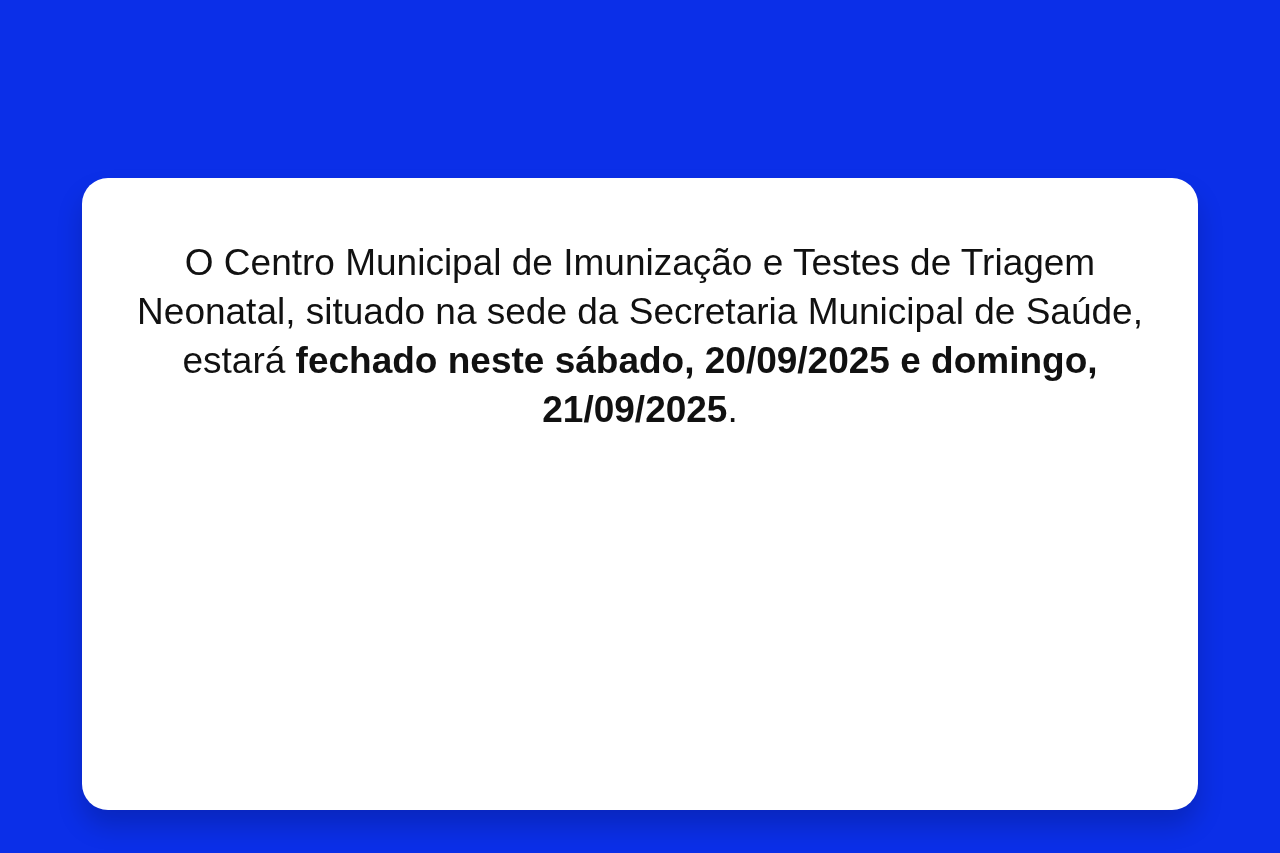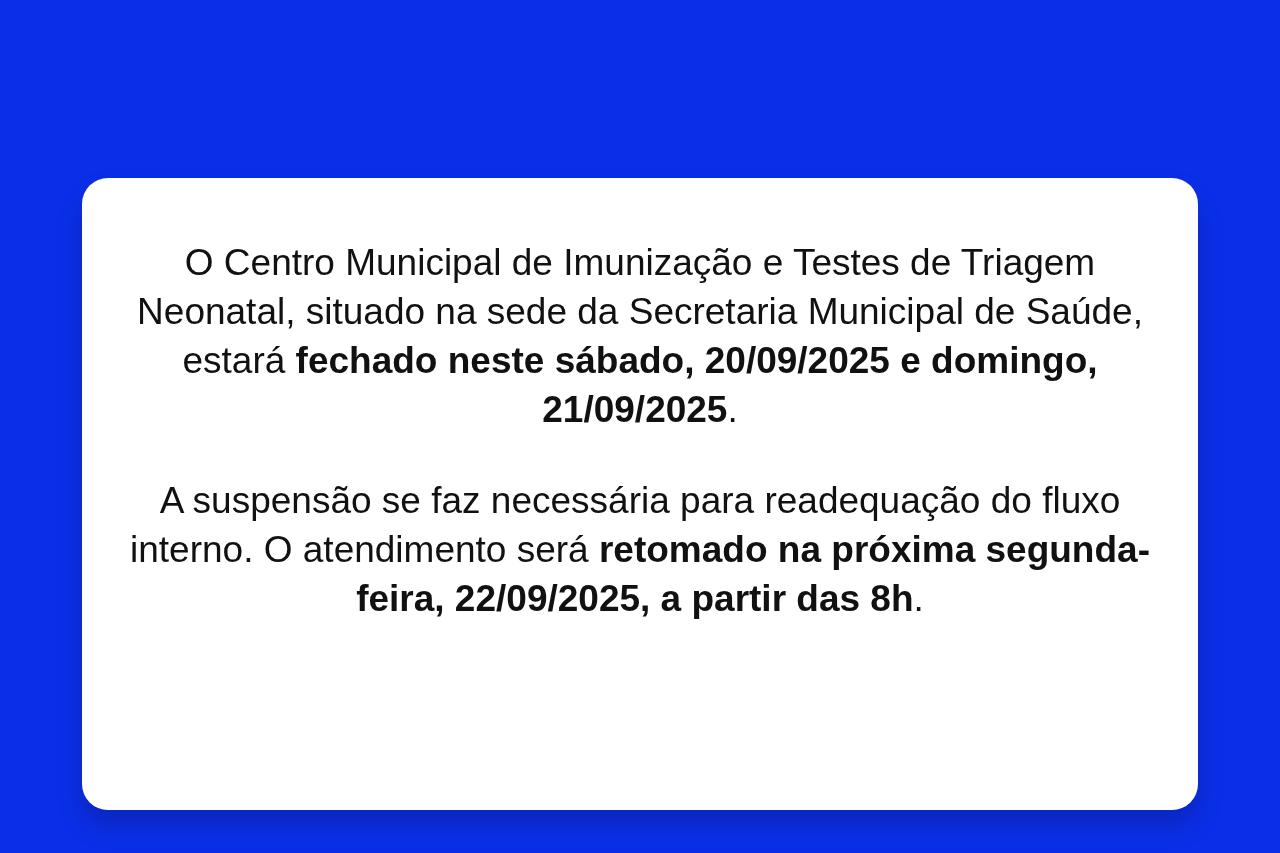--- a/index.html
+++ b/index.html
@@ -68,16 +68,15 @@
   .p3 { margin-top: 46px; }
 </style>
 </head>
 <body>
 
 <div class="poster">
 
 
   <div class="card">
     <p class="para p1"><span>O Centro Municipal de Imunização e Testes de Triagem Neonatal, situado na sede da Secretaria Municipal de Saúde, estará </span><b>fechado neste sábado, 20/09/2025 e domingo, 21/09/2025</b><span>.</span></p>
-    <p class="para p2"><span>A suspensão se faz necessária para readequação do fluxo interno. O atendimento será </span><b>retomado na próxima segunda-feira, 22/09/2025, a partir das 8h</b><span>.</span></p>
   </div>
 
 </div>
 
 </body></html>

